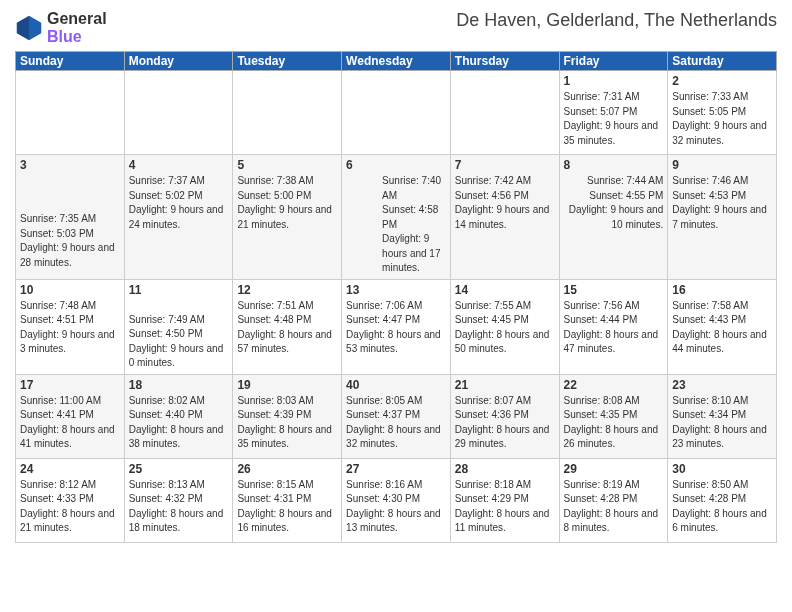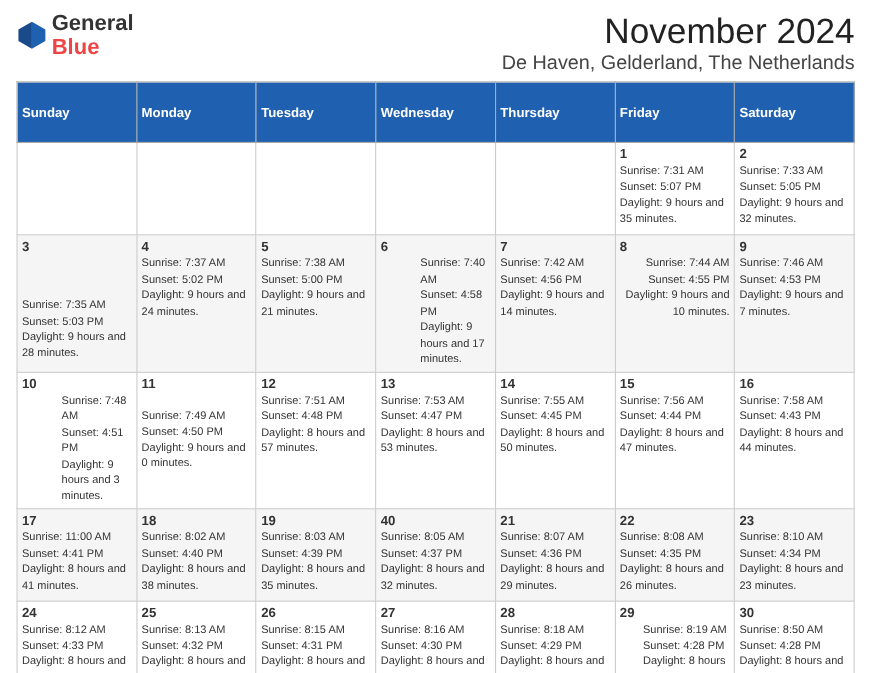--- a/index.html
+++ b/index.html
@@ -15,26 +15,26 @@
       align-items: flex-start;
       justify-content: space-between;
       margin-bottom: 6px;
     }
     .logo {
       display: flex;
       align-items: center;
       gap: 4px;
     }
     .logo-text {
-      font-size: 20px;
+      font-size: 16px;
       font-weight: bold;
       line-height: 1.1;
     }
     .logo-text .general { color: #333; }
-    .logo-text .blue { color: #ef4444; }
+    .logo-text .blue { color: #8b5cf6; }
     .logo-icon {
       width: 28px;
       height: 28px;
     }
     .title-block {
       text-align: right;
     }
     .month-title {
       font-size: 32px;
       font-weight: normal;
@@ -47,21 +47,21 @@
     table {
       width: 100%;
       border-collapse: collapse;
       table-layout: fixed;
     }
     thead tr th {
       background-color: #2060b0;
       color: #fff;
       font-size: 12px;
       font-weight: bold;
-      padding: 20px 4px;
+      padding: 2px 4px;
       text-align: left;
       border: 1px solid #aaa;
     }
     tbody tr td {
       vertical-align: top;
       border: 1px solid #ccc;
       padding: 3px 4px;
       font-size: 10.5px;
       color: #333;
       height: 84px;
@@ -93,21 +93,20 @@
       <polygon points="16,4 28,10 28,22 16,28 4,22 4,10" fill="#2060b0" opacity="0.15"></polygon>
       <polygon points="16,2 30,10 30,22 16,30" fill="#2060b0"></polygon>
       <polygon points="16,2 2,10 2,22 16,30" fill="#1a4a8a"></polygon>
     </svg>
     <div class="logo-text">
       <div><span class="general">General</span></div>
       <div><span class="blue">Blue</span></div>
     </div>
   </div>
   <div class="title-block">
-    <div class="month-title">November 2024</div>
     <div class="location">De Haven, Gelderland, The Netherlands</div>
   </div>
 </div>
 
 <table>
   <thead>
     <tr>
     <th>Sunday</th>
         <th>Monday</th>
         <th>Tuesday</th>
@@ -177,39 +176,39 @@
         <td>
           <div class="day-num">9</div>
           <div class="day-info" style="white-space: pre-line;">Sunrise: 7:46 AM
 Sunset: 4:53 PM
 Daylight: 9 hours and 7 minutes.</div>
         </td>
       </tr>
       <tr>
         <td>
           <div class="day-num">10</div>
-          <div class="day-info" style="white-space: pre-line; margin-left: 36px;">Sunrise: 7:48 AM
+          <div class="day-info" style="white-space: pre-line;">Sunrise: 7:48 AM
 Sunset: 4:51 PM
 Daylight: 9 hours and 3 minutes.</div>
         </td>
         <td>
           <div class="day-num">11</div>
           <div class="day-info" style="white-space: pre-line; margin-top: 16px;">Sunrise: 7:49 AM
 Sunset: 4:50 PM
 Daylight: 9 hours and 0 minutes.</div>
         </td>
         <td>
           <div class="day-num">12</div>
           <div class="day-info" style="white-space: pre-line;">Sunrise: 7:51 AM
 Sunset: 4:48 PM
 Daylight: 8 hours and 57 minutes.</div>
         </td>
         <td>
           <div class="day-num">13</div>
-          <div class="day-info" style="white-space: pre-line;">Sunrise: 7:53 AM
+          <div class="day-info" style="white-space: pre-line;">Sunrise: 7:06 AM
 Sunset: 4:47 PM
 Daylight: 8 hours and 53 minutes.</div>
         </td>
         <td>
           <div class="day-num">14</div>
           <div class="day-info" style="white-space: pre-line;">Sunrise: 7:55 AM
 Sunset: 4:45 PM
 Daylight: 8 hours and 50 minutes.</div>
         </td>
         <td>
@@ -295,21 +294,21 @@
 Daylight: 8 hours and 13 minutes.</div>
         </td>
         <td>
           <div class="day-num">28</div>
           <div class="day-info" style="white-space: pre-line;">Sunrise: 8:18 AM
 Sunset: 4:29 PM
 Daylight: 8 hours and 11 minutes.</div>
         </td>
         <td>
           <div class="day-num">29</div>
-          <div class="day-info" style="white-space: pre-line; margin-left: 21px;">Sunrise: 8:19 AM
+          <div class="day-info" style="white-space: pre-line;">Sunrise: 8:19 AM
 Sunset: 4:28 PM
 Daylight: 8 hours and 8 minutes.</div>
         </td>
         <td>
           <div class="day-num">30</div>
           <div class="day-info" style="white-space: pre-line;">Sunrise: 8:50 AM
 Sunset: 4:28 PM
 Daylight: 8 hours and 6 minutes.</div>
         </td>
       </tr>

